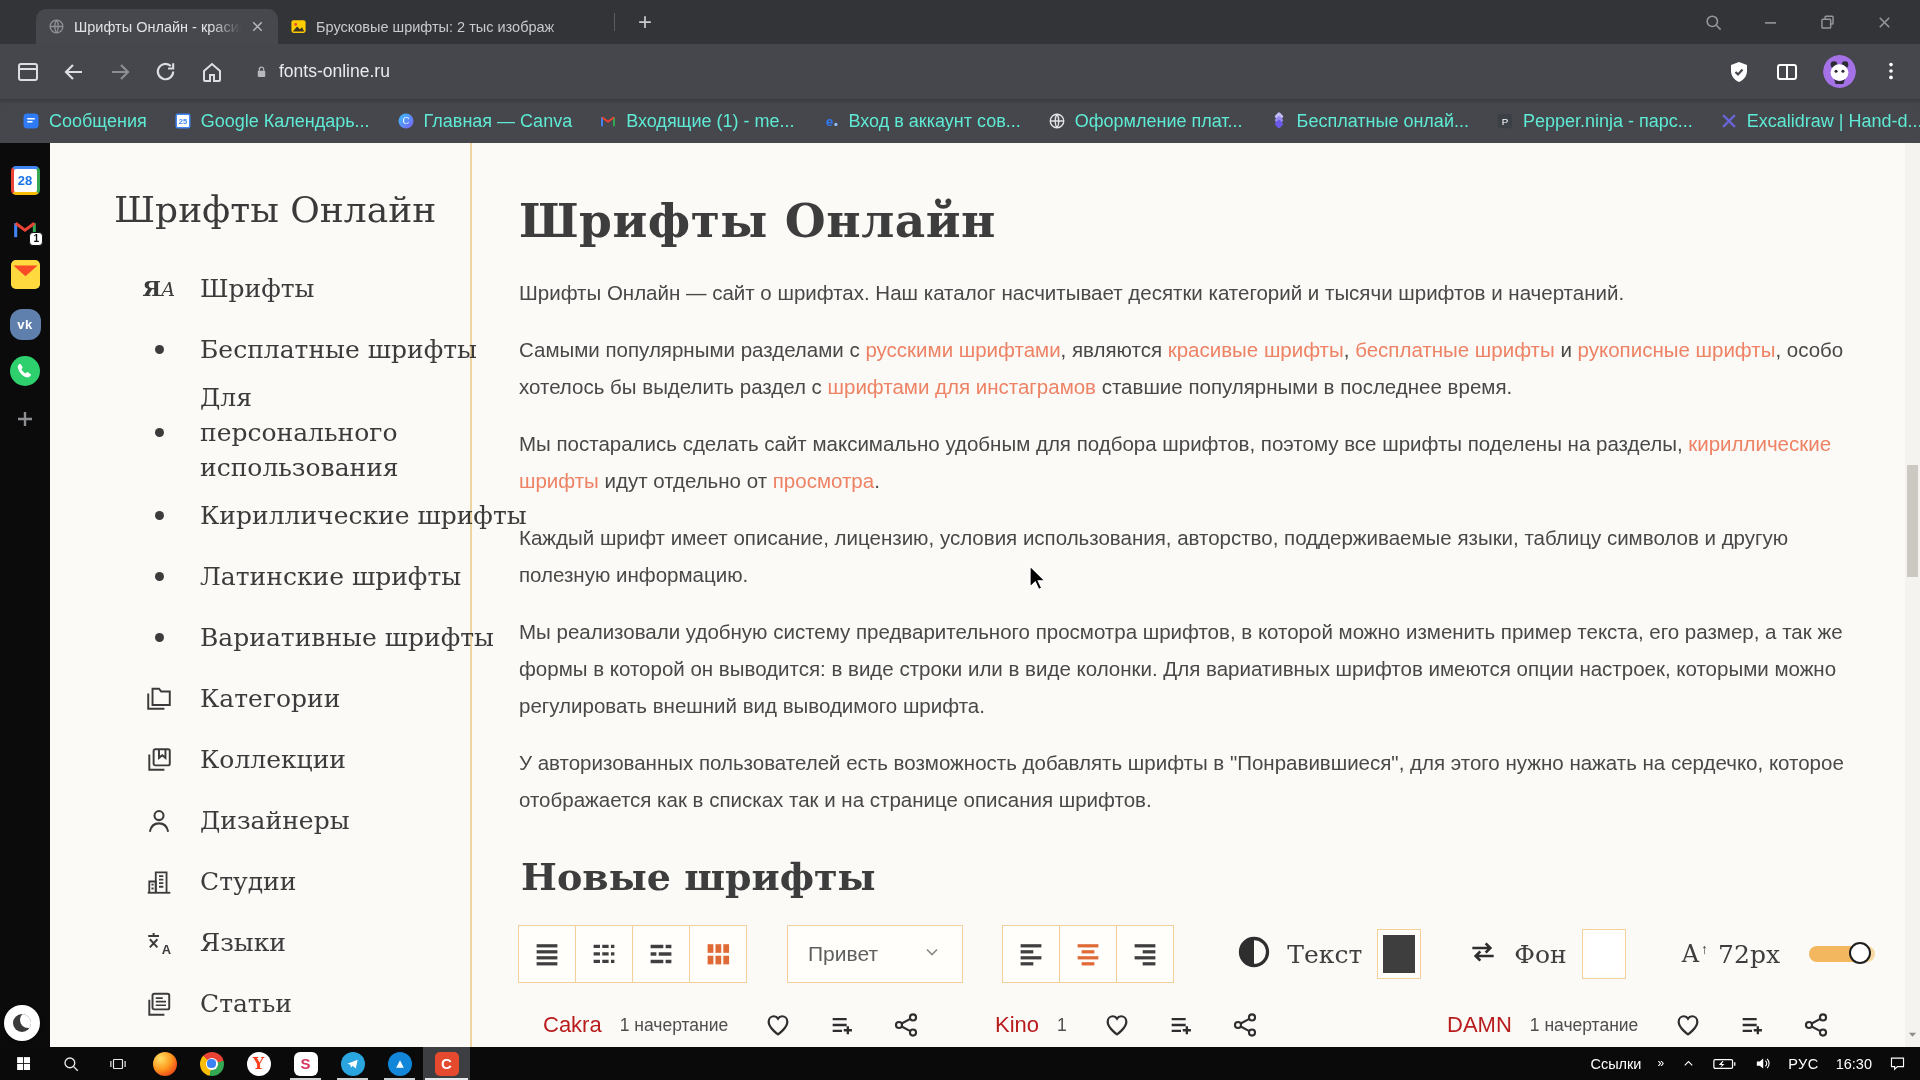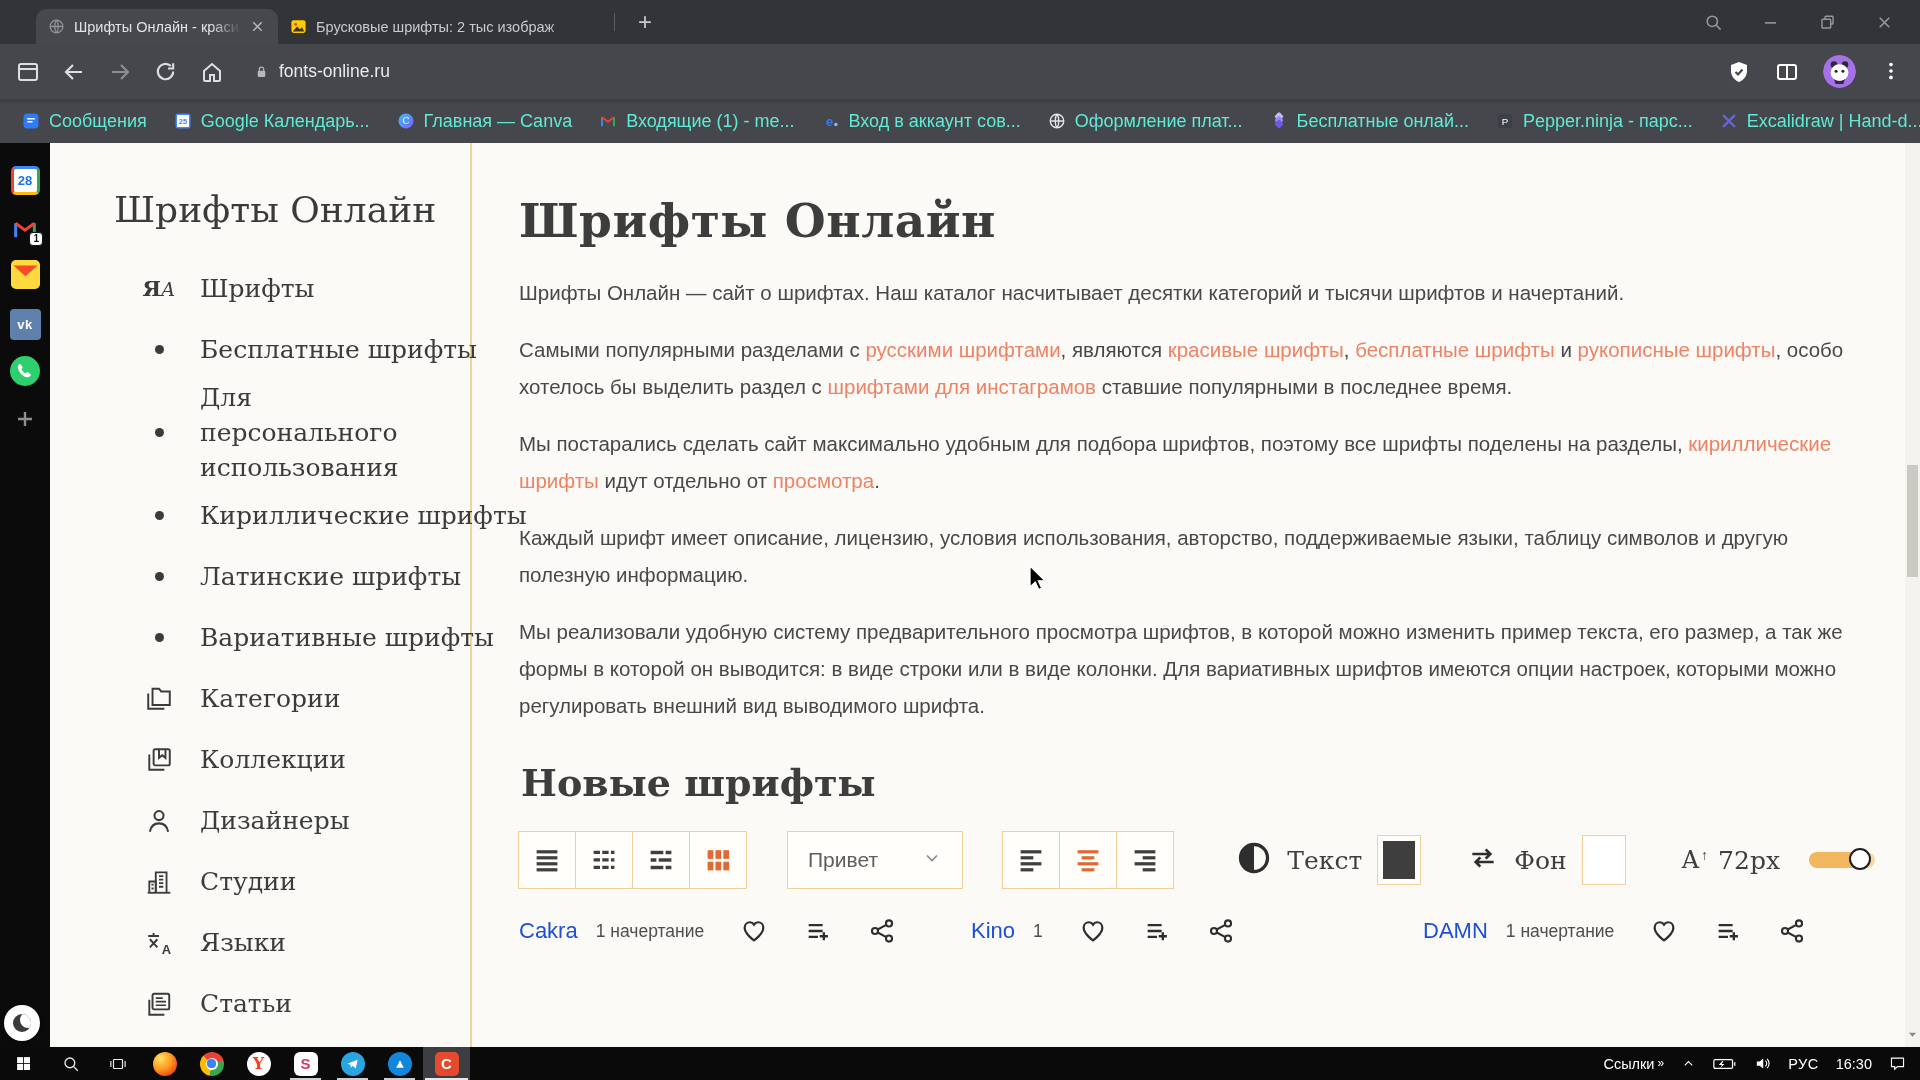--- a/index.html
+++ b/index.html
@@ -48,21 +48,21 @@
 
   .dock{width:50px;background:#0b0b0c;display:flex;flex-direction:column;align-items:center;
         padding-top:22px;gap:17px;flex-shrink:0;position:relative;}
   .dk{width:31px;height:31px;display:flex;align-items:center;justify-content:center;position:relative;}
   .dk-gcal{width:29px;height:29px;background:#fff;border-radius:5px;display:flex;align-items:center;
            justify-content:center;font-size:13px;font-weight:bold;color:#1a73e8;
            border-top:3px solid #4285f4;border-right:3px solid #34a853;
            border-bottom:3px solid #fbbc05;border-left:3px solid #ea4335;box-sizing:border-box;}
   .dk-badge{position:absolute;right:-4px;bottom:-3px;background:#fff;border:1.5px solid #111;
             border-radius:4px;font-size:10px;font-weight:bold;color:#111;padding:0 3px;line-height:12px;}
-  .dk-vk{width:31px;height:31px;background:#5f80ac;border-radius:4px;color:#fff;font-weight:bold;
+  .dk-vk{width:31px;height:31px;background:#5f80ac;border-radius:12px;color:#fff;font-weight:bold;
          font-size:13px;display:flex;align-items:center;justify-content:center;letter-spacing:.5px;}
   .float-btn{position:absolute;left:4px;bottom:6px;width:36px;height:36px;border-radius:50%;
              background:#fff;box-shadow:0 1px 4px rgba(0,0,0,.45);display:flex;align-items:center;
              justify-content:center;}
   .float-moon{width:18px;height:18px;border-radius:50%;background:#3a3a3a;position:relative;overflow:hidden;}
   .float-moon::after{content:"";position:absolute;left:7px;top:-2px;width:16px;height:16px;
                      border-radius:50%;background:#fff;}
 
   .side{width:422px;flex-shrink:0;border-right:2px solid #eed49e;box-sizing:border-box;padding-top:46px;}
   .side-title{font-family:"DejaVu Serif",serif;font-size:36px;color:#3a3a3a;margin-left:64px;}
@@ -101,21 +101,21 @@
   .size-a{font-family:"DejaVu Serif",serif;font-size:24px;color:#3e3e3e;}
   .size-arrow{font-size:14px;color:#3e3e3e;margin:-10px 4px 0 -4px;}
   .size-val{font-family:"DejaVu Serif",serif;font-size:25px;color:#3e3e3e;}
   .slider{position:relative;width:66px;height:16px;border-radius:8px;margin-left:14px;
           background:linear-gradient(90deg,#f3b760 0 78%,#f8d9a2 78%);}
   .knob{position:absolute;top:-4px;left:40px;width:22px;height:22px;border-radius:50%;
         background:#fff;border:2.5px solid #1e1e1e;box-sizing:border-box;}
 
   .cards{display:grid;grid-template-columns:1fr 1fr 1fr;margin-top:28px;}
   .card{display:flex;align-items:center;}
-  .card-name{font-size:22px;color:#1d4ed8;margin-right:18px;}
+  .card-name{font-size:22px;color:#b91c1c;margin-right:18px;margin-left:24px;}
   .card-count{font-size:17.5px;color:#4e4e4e;margin-right:36px;}
   .card-ic{width:28px;height:28px;color:#2e2e2e;margin-right:36px;}
 
   .scrollbar{width:15px;flex-shrink:0;position:relative;background:#f5f3ef;}
   .sb-thumb{position:absolute;top:322px;left:2px;width:11px;height:112px;background:#ccc9c2;}
   .sb-arrow{position:absolute;bottom:3px;left:2px;color:#8f8d88;}
 
   
   .taskbar{position:absolute;bottom:0;left:0;right:0;height:33px;background:#0a0a0a;display:flex;
            align-items:stretch;color:#fff;}
@@ -130,21 +130,21 @@
   .ic-chrome::after{content:"";position:absolute;inset:33%;background:#3b82f6;border-radius:50%;}
   .ic-ya{background:#fff;color:#fc3f1d;font-family:"DejaVu Serif",serif;font-weight:bold;font-size:16px;}
   .ic-sq{width:24px;height:24px;border-radius:6px;display:flex;align-items:center;justify-content:center;
          font-weight:bold;}
   .ic-s{background:#fff;color:#d6365e;font-size:15px;}
   .ic-tg{background:#2aa5e0;}
   .ic-atom{background:#1286d8;}
   .ic-c{background:#e64a2e;color:#fff;font-size:15px;border-radius:5px;}
   .tray{margin-left:auto;display:flex;align-items:center;gap:17px;padding-right:14px;font-size:14.5px;}
   .tray .ti{display:flex;align-items:center;}
-  .tray-links{display:flex;align-items:flex-start;gap:3px;}
+  .tray-links{display:flex;align-items:flex-start;gap:16px;}
   .tray-links .ovf{font-size:12px;margin-top:-2px;}
   .tray-lang{letter-spacing:.5px;}
 
   .cursor{position:absolute;left:1028px;top:565px;width:22px;height:30px;pointer-events:none;}
 </style>
 </head>
 <body>
 
 <div class="screen">
 
@@ -479,20 +479,21 @@
     </div>
 
     <div class="content">
       <h1 class="page-h1">Шрифты Онлайн</h1>
       <div id="paragraphs">
           <p class="para"><span>Шрифты Онлайн — сайт о шрифтах. Наш каталог насчитывает десятки категорий и тысячи шрифтов и начертаний.</span></p>
           <p class="para"><span>Самыми популярными разделами с </span><span class="lnk">русскими шрифтами</span><span>, являются </span><span class="lnk">красивые шрифты</span><span>, </span><span class="lnk">бесплатные шрифты</span><span> и </span><span class="lnk">рукописные шрифты</span><span>, особо хотелось бы выделить раздел с </span><span class="lnk">шрифтами для инстаграмов</span><span> ставшие популярными в последнее время.</span></p>
           <p class="para"><span>Мы постарались сделать сайт максимально удобным для подбора шрифтов, поэтому все шрифты поделены на разделы, </span><span class="lnk">кириллические шрифты</span><span> идут отдельно от </span><span class="lnk">просмотра</span><span>.</span></p>
           <p class="para"><span>Каждый шрифт имеет описание, лицензию, условия использования, авторство, поддерживаемые языки, таблицу символов и другую полезную информацию.</span></p>
           <p class="para"><span>Мы реализовали удобную систему предварительного просмотра шрифтов, в которой можно изменить пример текста, его размер, а так же формы в которой он выводится: в виде строки или в виде колонки. Для вариативных шрифтов имеются опции настроек, которыми можно регулировать внешний вид выводимого шрифта.</span></p>
+          <p class="para"><span>У авторизованных пользователей есть возможность добавлять шрифты в "Понравившиеся", для этого нужно нажать на сердечко, которое отображается как в списках так и на странице описания шрифтов.</span></p>
         </div>
       <h2 class="page-h2">Новые шрифты</h2>
 
       <div class="controls">
         <div class="ctl-group" id="view-group">
             <span class="ctl-btn ">
      <span style="display:flex;">
                 <svg viewBox="0 0 26 26" width="30" height="30" fill="currentColor">
                   <rect x="4" y="4.5" width="18" height="2.8"></rect>
                   <rect x="4" y="9.7" width="18" height="2.8"></rect>

